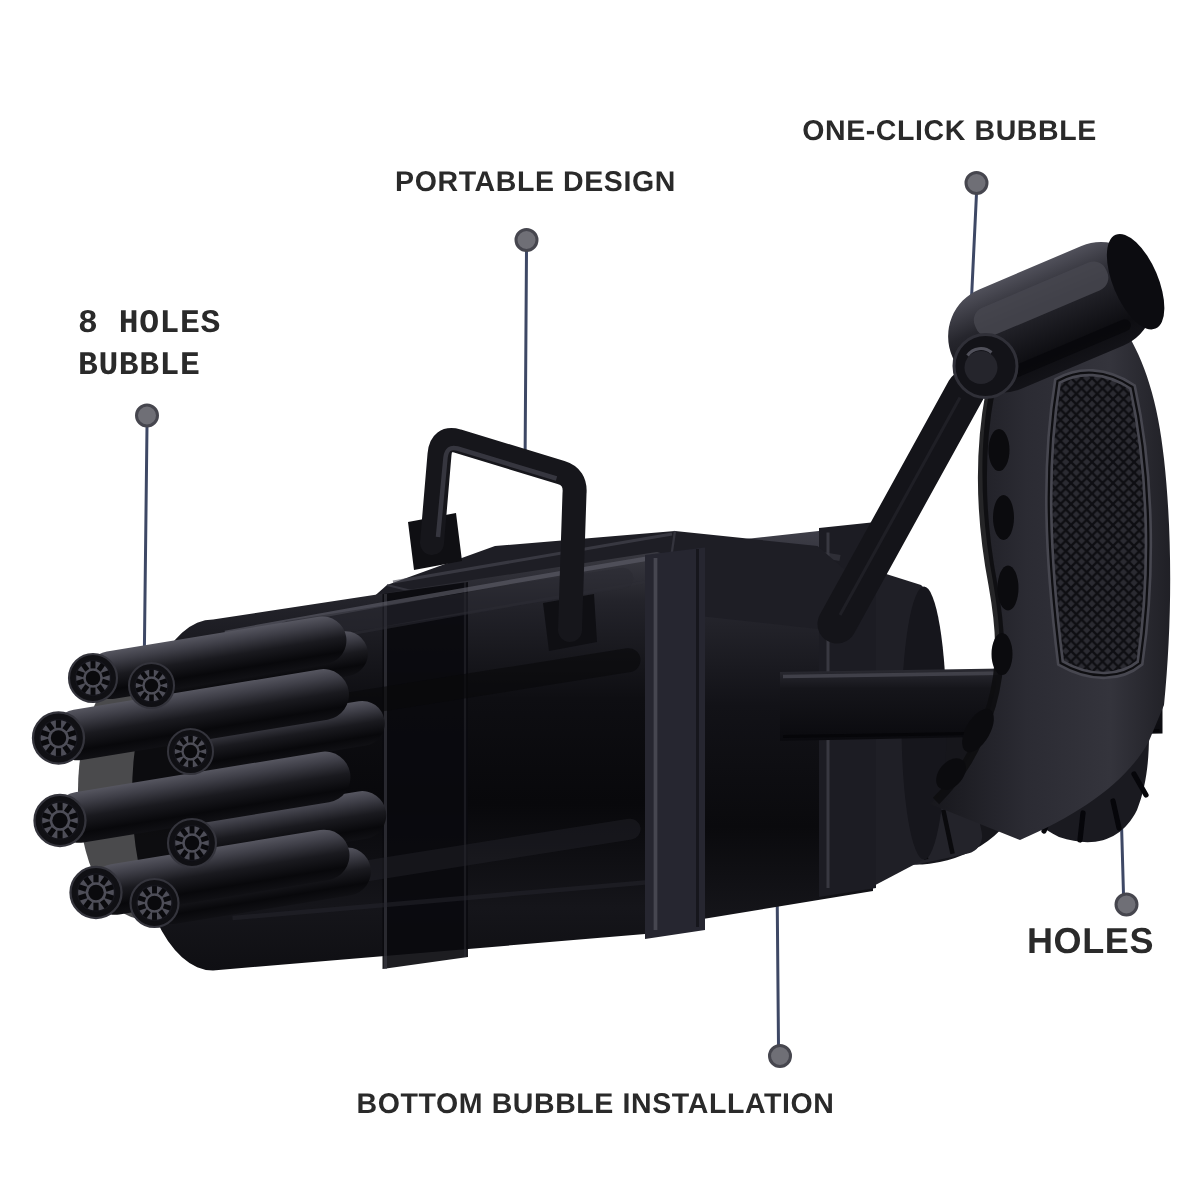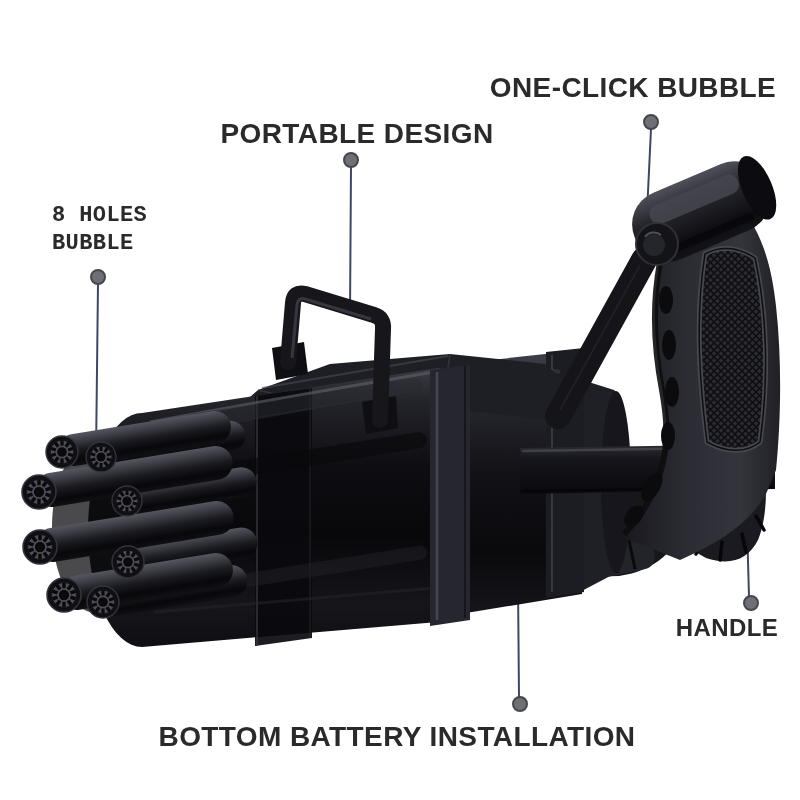--- a/index.html
+++ b/index.html
@@ -3,26 +3,26 @@
 <meta charset="utf-8">
 <style>
   html,body{margin:0;padding:0;background:#ffffff;}
   #figure{
     position:relative;width:800px;height:800px;background:#ffffff;overflow:hidden;
     font-family:"Liberation Sans",sans-serif;
   }
   #gun-svg{position:absolute;left:0;top:0;}
   .callout-label{
     position:absolute;
-    font-weight:700;font-size:28px;line-height:28px;
+    font-weight:700;font-size:19px;line-height:28px;
     color:#2a2a2a;letter-spacing:.4px;
     white-space:nowrap;
   }
   #lbl-oneclick{left:633px;top:74px;transform:translateX(-50%);}
-  #lbl-portable{left:357px;top:120px;transform:translateX(-50%);text-align:right;}
+  #lbl-portable{left:357px;top:108px;transform:translateX(-50%);text-align:right;}
   #lbl-holes{left:52px;top:202px;font-size:22px;line-height:28px;white-space:pre-line;font-family:Liberation Mono, monospace;}
   #lbl-handle{left:727px;top:614px;transform:translateX(-50%);font-size:24px;}
   #lbl-bottom{left:397px;top:723px;transform:translateX(-50%);}
 </style>
 </head>
 <body>
 
 <div id="figure">
 
   <svg id="gun-svg" width="800" height="800" viewBox="0 0 800 800">
@@ -239,15 +239,15 @@
       <circle cx="98" cy="277" r="7"></circle>
       <circle cx="751" cy="603" r="7"></circle>
       <circle cx="520" cy="704" r="7"></circle>
     </g>
   </svg>
 
   <div class="callout-label" id="lbl-oneclick">ONE-CLICK BUBBLE</div>
   <div class="callout-label" id="lbl-portable">PORTABLE DESIGN</div>
   <div class="callout-label" id="lbl-holes">8 HOLES
 BUBBLE</div>
-  <div class="callout-label" id="lbl-handle">HANDLE</div>
-  <div class="callout-label" id="lbl-bottom">BOTTOM BATTERY INSTALLATION</div>
+  <div class="callout-label" id="lbl-handle">HOLES</div>
+  <div class="callout-label" id="lbl-bottom">BOTTOM BUBBLE INSTALLATION</div>
 </div>
 
 </body></html>

